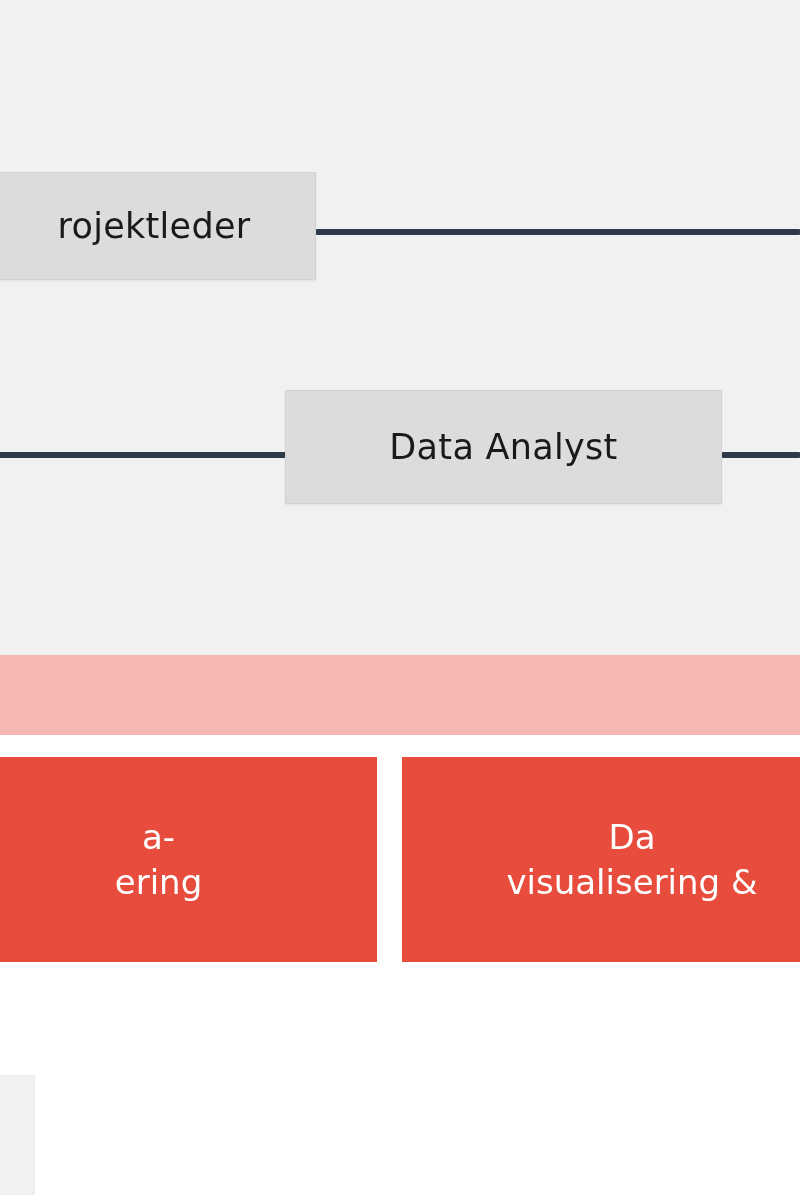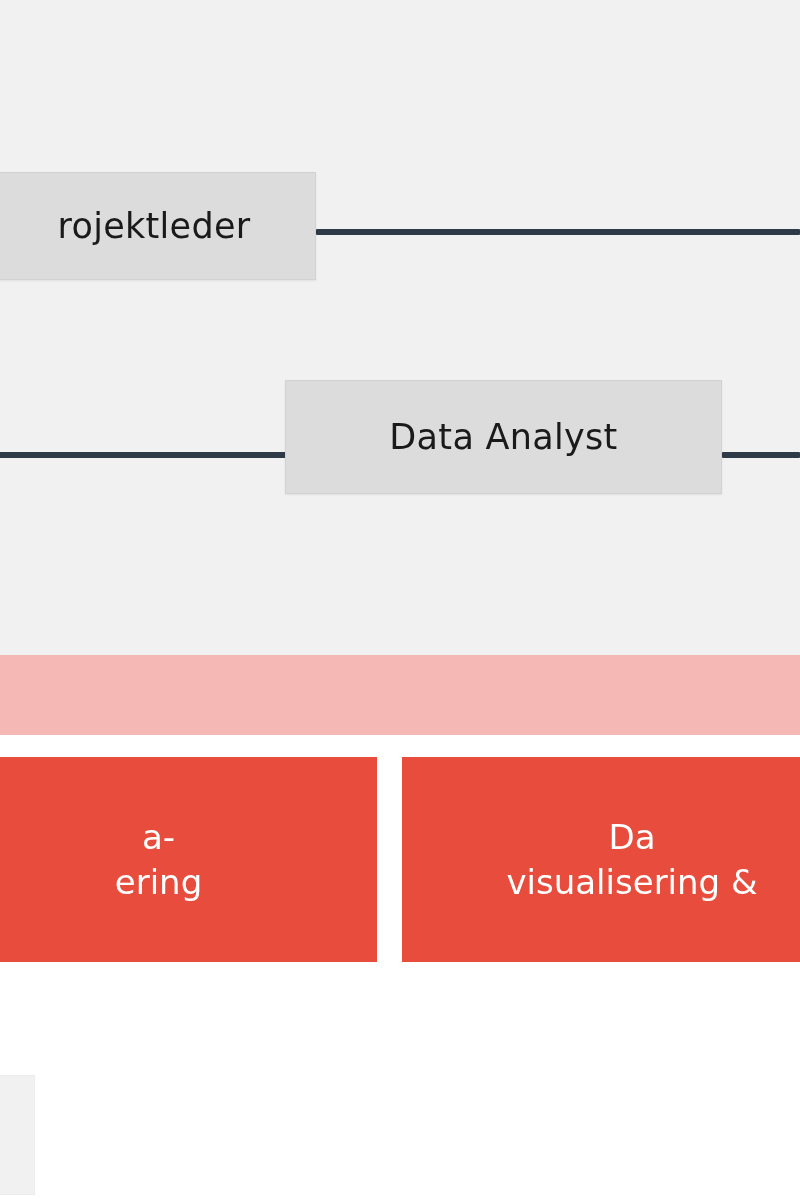--- a/index.html
+++ b/index.html
@@ -58,21 +58,21 @@
     height: 108px;
   }
   .node-projektleder .node-label {
     
     padding-left: 140px;
   }
 
   
   .node-data-analyst {
     left: 285px;
-    top: 380px;
+    top: 390px;
     width: 437px;
     height: 114px;
   }
 
   
   .conn-projektleder-right {
     left: 316px;
     top: 229px;
     width: 484px;
   }

